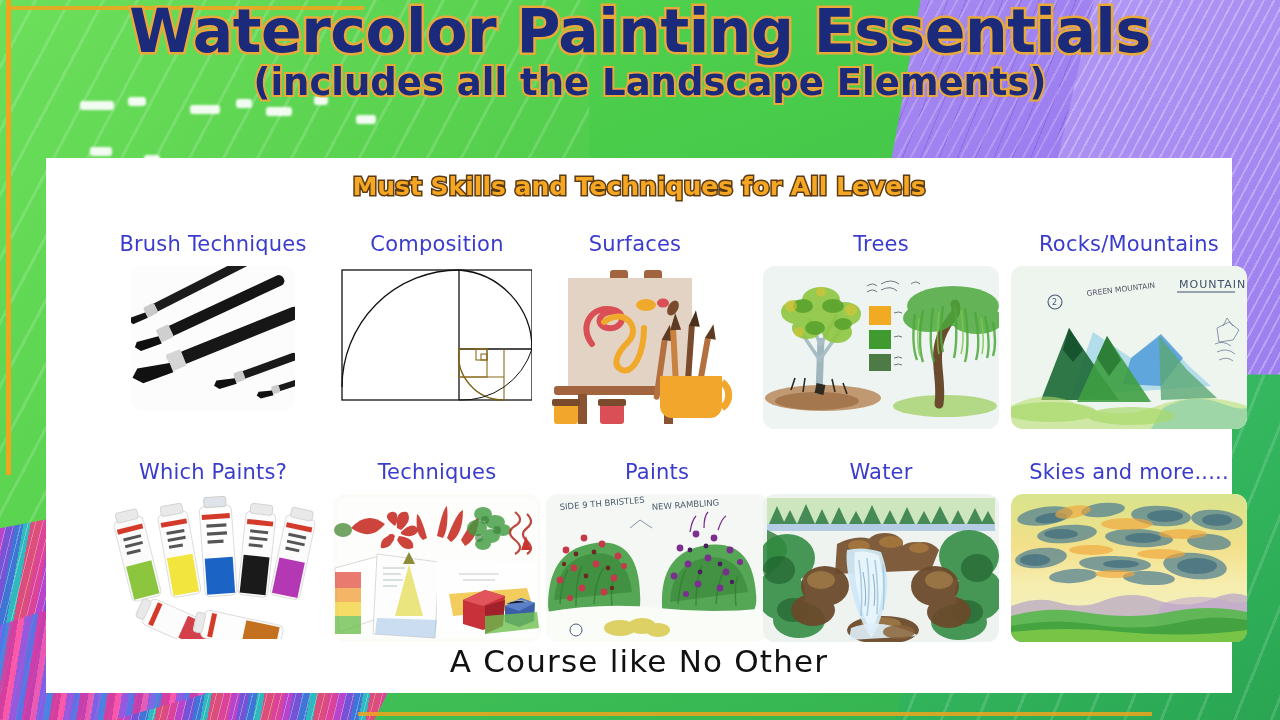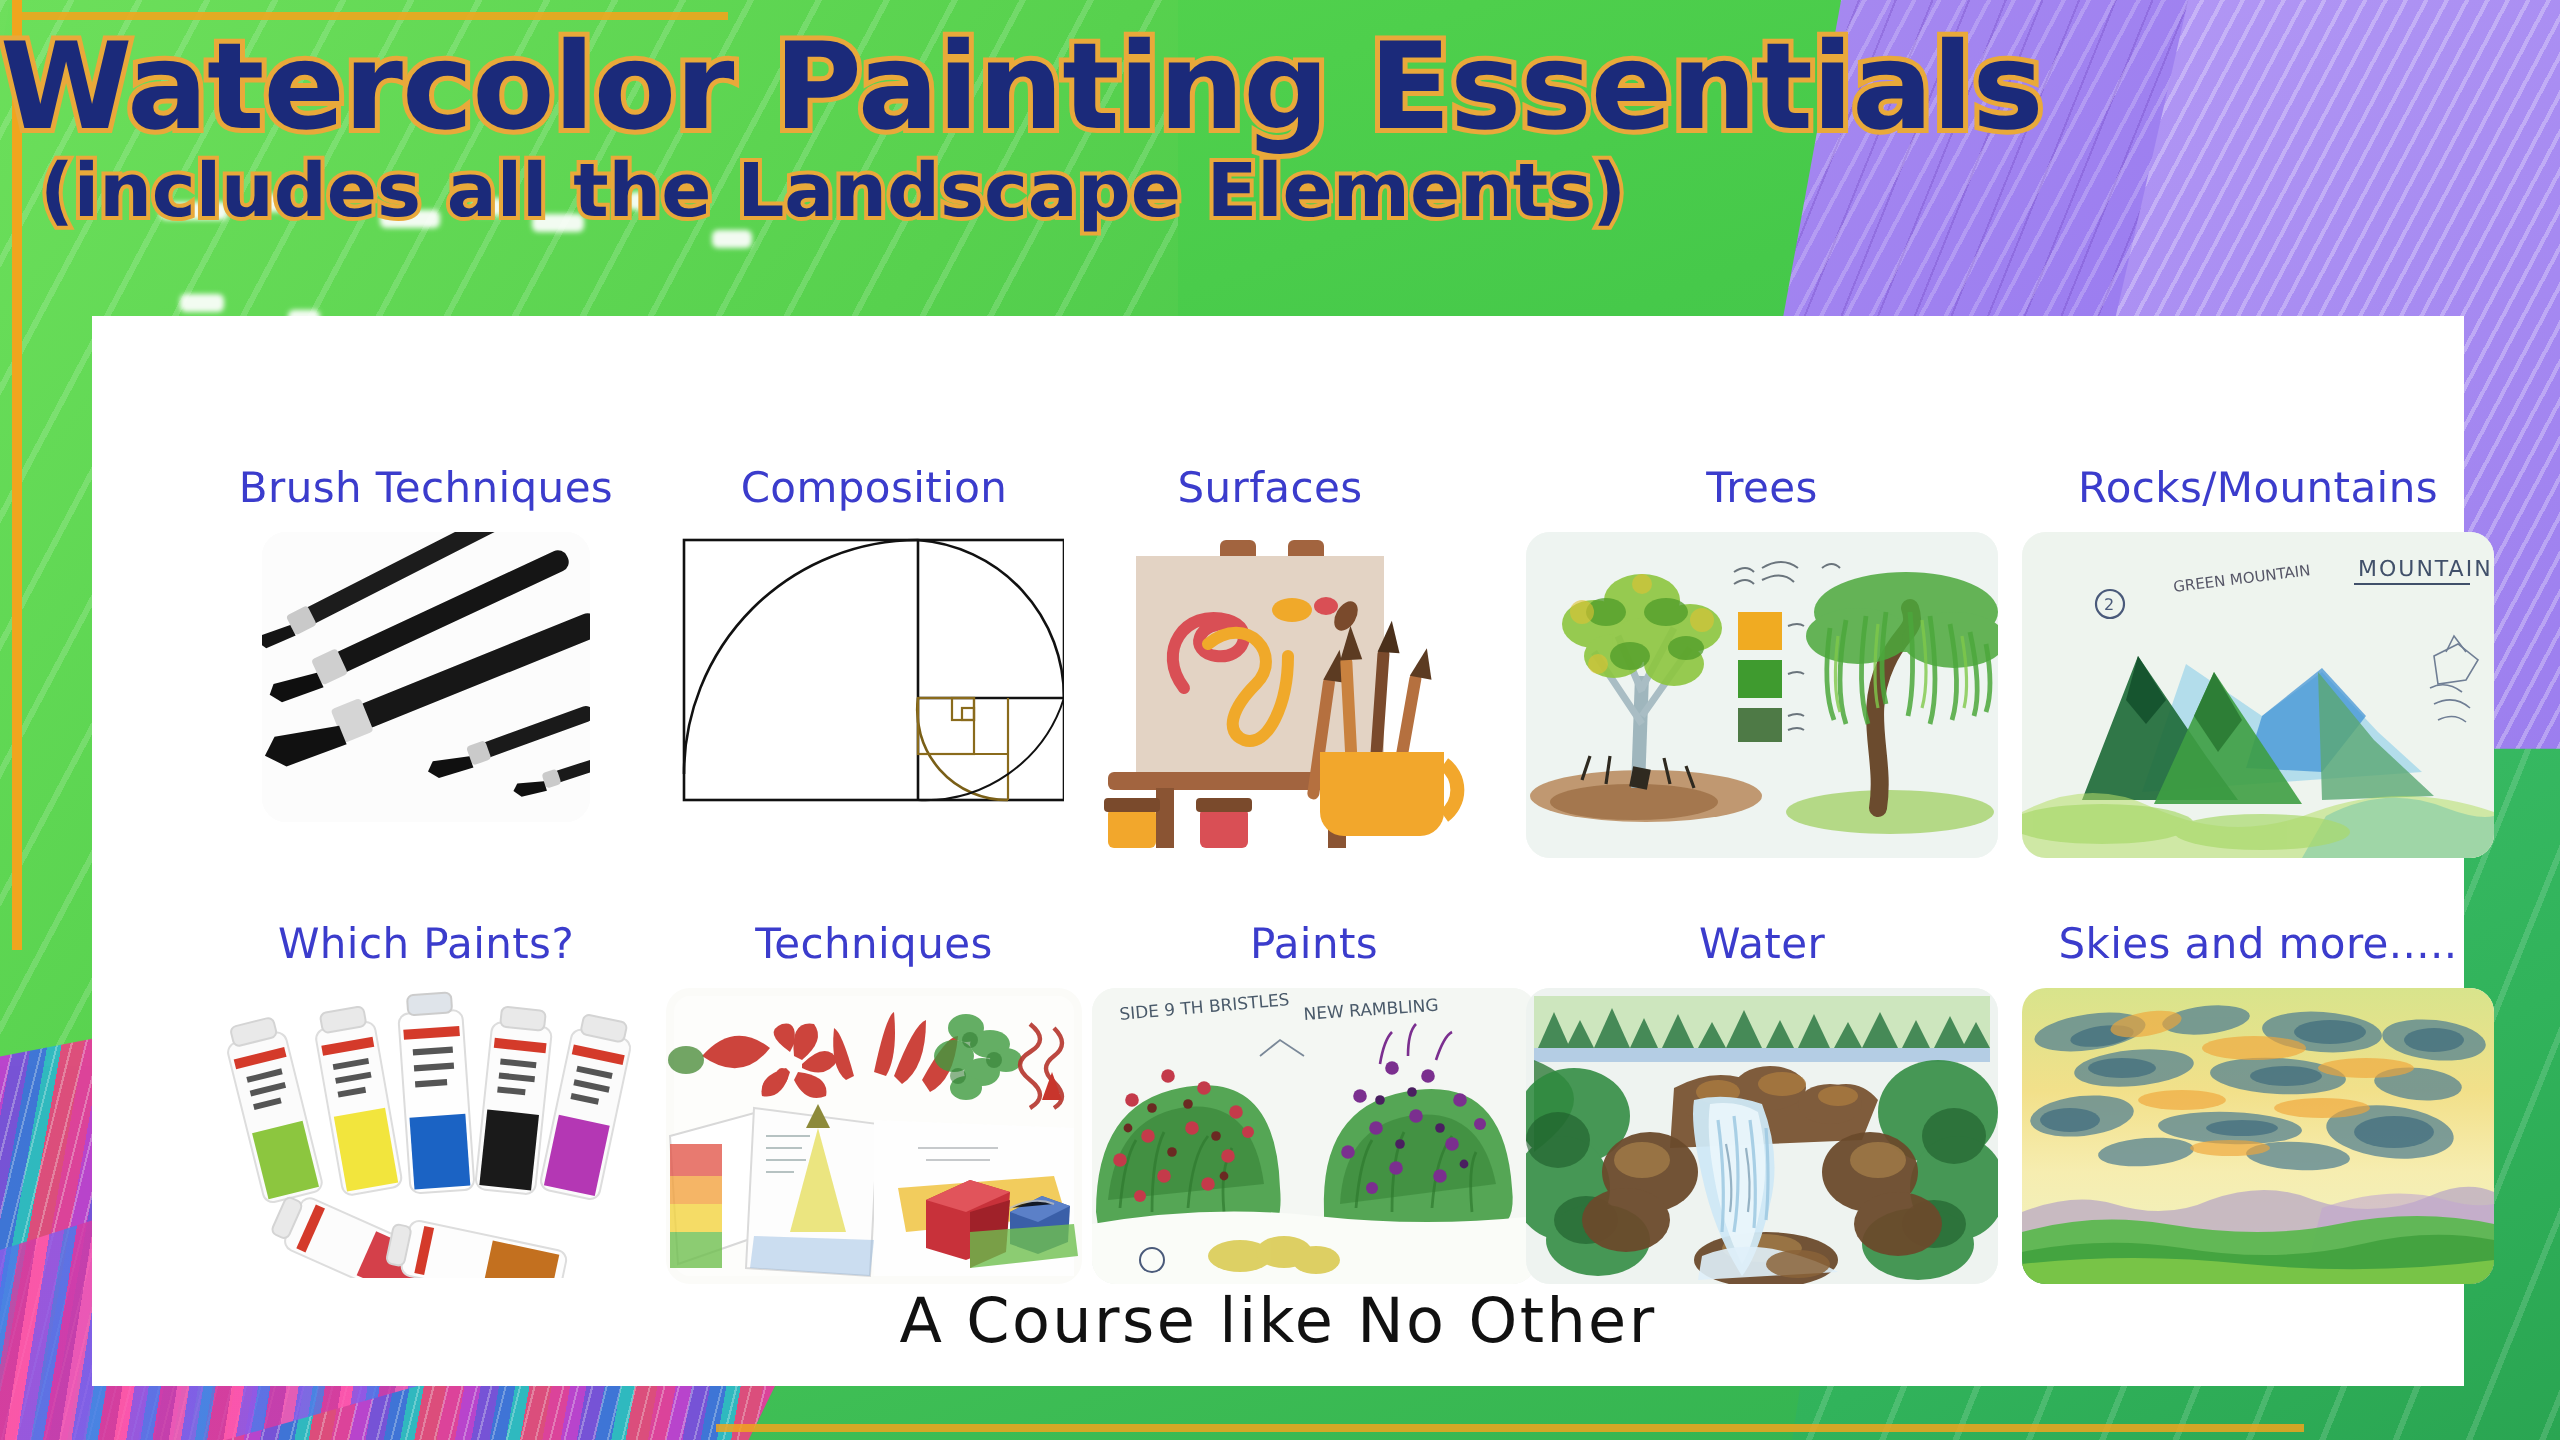--- a/index.html
+++ b/index.html
@@ -67,21 +67,21 @@
     background: repeating-linear-gradient(99deg,
       #ff59b0 0 6px, #8b5ce8 6px 13px, #4e7ae8 13px 19px, #d23ca5 19px 27px);
     clip-path: polygon(0 40%, 70% 0, 100% 70%, 40% 100%, 0 100%);
     opacity:.85;
   }
   .edge-left  { position:absolute; left:6px; top:0; width:5px; height:66%; background:#f0a51e; }
   .edge-top   { position:absolute; left:6px; top:6px; height:4px; width:28%; background:#f0a51e; opacity:.9;}
   .edge-bottom{ position:absolute; left:28%; bottom:4px; height:4px; width:62%; background:#f0a51e; opacity:.85;}
 
   
-  .title-wrap { position: absolute; left: 0; right: 0; top: 14px; z-index: 6; }
+  .title-wrap { position: absolute; left: 0; right: 0; top: 1px; text-align: center; z-index: 6; }
   .title-main {
     font-family: "DejaVu Sans", sans-serif;
     font-weight: 900; font-size: 60px; line-height: 1.02;
     color: #1b2a7a; letter-spacing: -0.5px;
     -webkit-text-stroke: 5px #e9a93a; paint-order: stroke fill;
   }
   .title-sub {
     font-family: "DejaVu Sans", sans-serif;
     font-weight: 900; font-size: 37px; line-height: 1.05; margin-top: 2px;
     color: #1b2a7a; -webkit-text-stroke: 4px #e9a93a; paint-order: stroke fill; padding-left: 20px;
@@ -157,20 +157,21 @@
   <div class="edge-bottom"></div>
 </div>
 
 <div class="title-wrap">
   <div class="title-main">Watercolor Painting Essentials</div>
   <div class="title-sub">(includes all the Landscape Elements)</div>
 </div>
 
 <div class="card">
 
+  <div class="tagline">Must Skills and Techniques for All Levels</div>
 
   <div class="grid-row row1">
 
     <div class="cell" style="left:22px; width:290px;">
       <div class="cell-label">Brush Techniques</div>
       <div class="thumb brushes-bg" style="width:164px;height:145px;">
         <svg class="art" viewBox="0 0 164 145">
           <rect width="164" height="145" fill="#fcfcfc"></rect>
           <g>
             <g transform="rotate(-27 40 40)">

